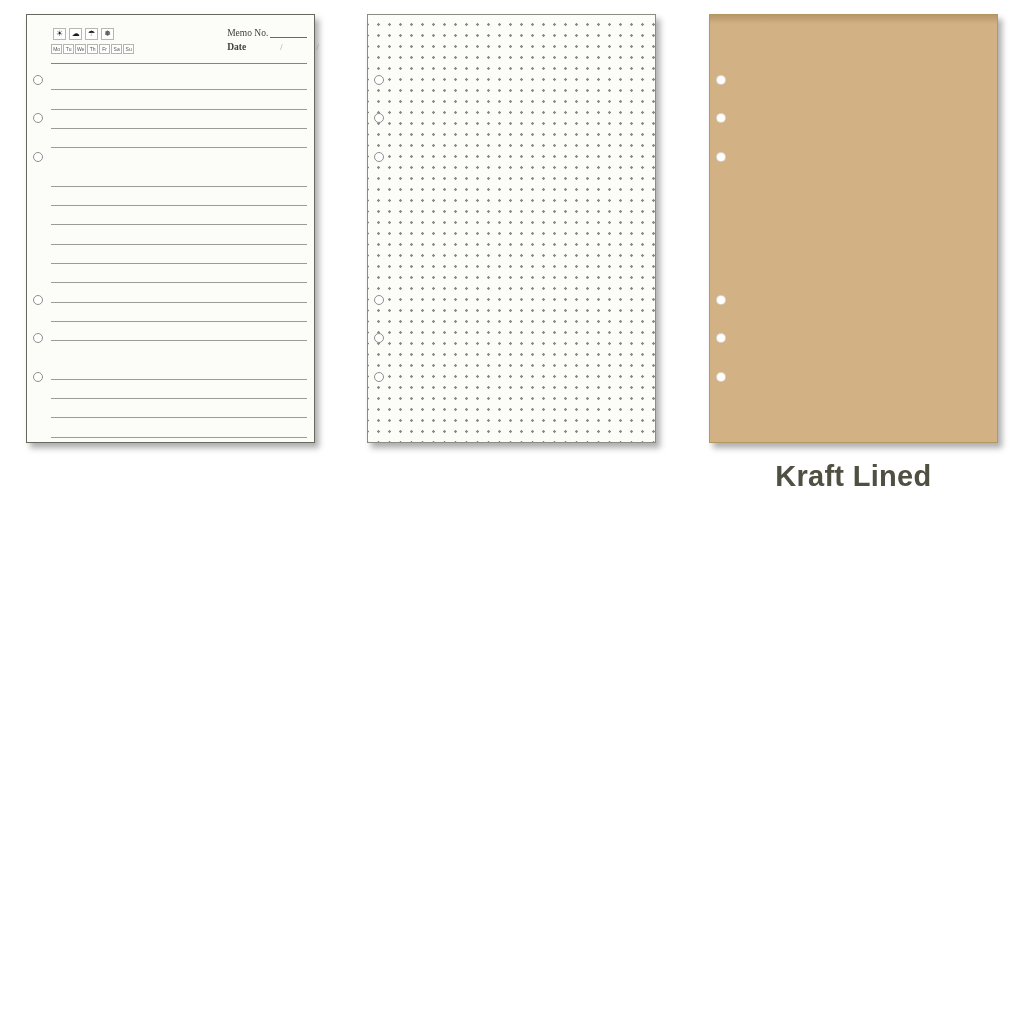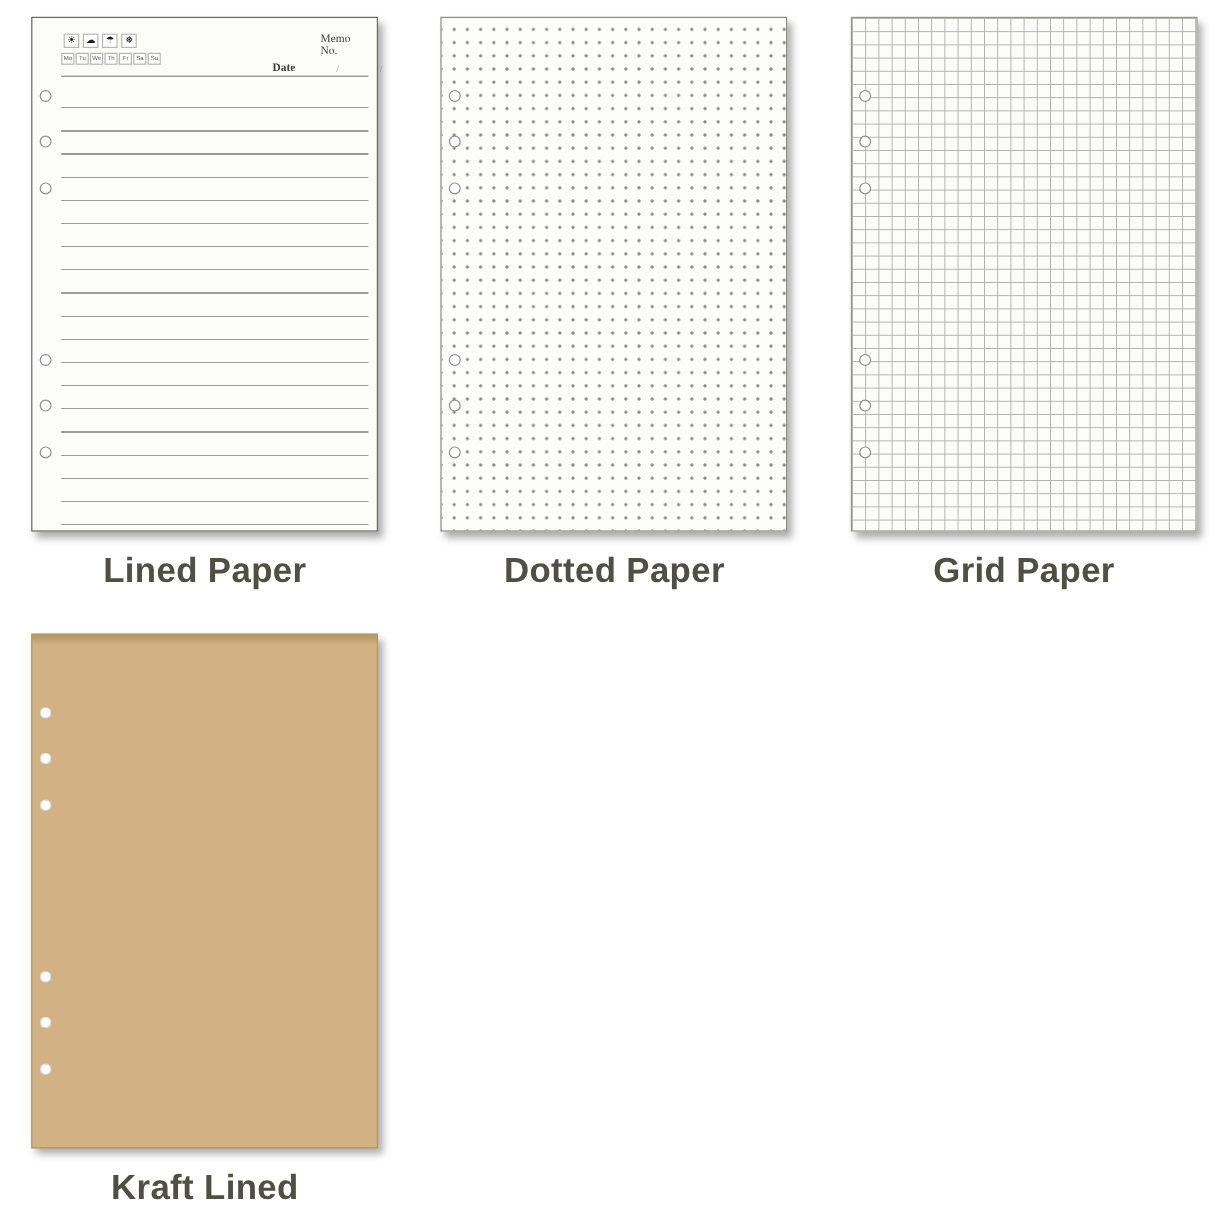--- a/index.html
+++ b/index.html
@@ -33,21 +33,21 @@
            transparent 0,transparent 18.3px,
            var(--line-color) 18.3px,var(--line-color) 19.3px);}
   .weather-row{position:absolute;top:13px;left:26px;display:flex;gap:3px;}
   .wicon{width:13px;height:12px;border:1px solid #b8b8b2;background:#fff;
          font-size:8px;line-height:10px;text-align:center;color:#1c1c1c;}
   .days-row{position:absolute;top:29px;left:24px;display:flex;gap:1px;}
   .day{width:11px;height:10px;border:1px solid #b5b5af;background:#fff;
        font-size:5px;line-height:8px;text-align:center;color:#55554f;}
   .memo-block{position:absolute;top:13px;left:200px;right:7px;
               font-family:"Liberation Serif",serif;color:var(--memo-ink);}
-  .memo-no{display:flex;align-items:center;font-size:9.5px;margin-left:40px;}
+  .memo-no{display:flex;align-items:center;font-size:9.5px;}
   .memo-line{flex:1;border-bottom:1px solid #6a6a64;height:10px;margin-left:2px;}
   .date-row{margin-top:4px;font-size:9.5px;display:flex;align-items:center;}
   .date-label{font-weight:700;}
   .slash{margin-left:34px;font-size:8px;color:#8a8a84;}
   .header-rule{position:absolute;top:48px;left:24px;right:7px;border-top:1px solid #85857f;}
   
   .sheet.dotted{border-color:#8c8c86;
     background-image:radial-gradient(circle,var(--dot-color) 1.1px,transparent 1.5px);
     background-size:11px 11px;background-position:5px 4px;}
   
@@ -104,46 +104,33 @@
           <div class="date-row">
             <span class="date-label">Date</span>
             <span class="slash">/</span>
             <span class="slash">/</span>
           </div>
         </div>
 
         <div class="header-rule"></div>
         <div class="rules"></div>
       </div>
-      <div class="caption">Lined Paper</div>
     </div>
 
     <div class="cell">
       <div class="sheet dotted">
         <span class="hole h1"></span>
         <span class="hole h2"></span>
         <span class="hole h3"></span>
         <span class="hole h4"></span>
         <span class="hole h5"></span>
         <span class="hole h6"></span>
       </div>
-      <div class="caption">Dotted Paper</div>
     </div>
 
-    <div class="cell">
-      <div class="sheet gridp">
-        <span class="hole h1"></span>
-        <span class="hole h2"></span>
-        <span class="hole h3"></span>
-        <span class="hole h4"></span>
-        <span class="hole h5"></span>
-        <span class="hole h6"></span>
-      </div>
-      <div class="caption">Grid Paper</div>
-    </div>
 
     <div class="cell">
       <div class="sheet kraft">
         <span class="hole h1"></span>
         <span class="hole h2"></span>
         <span class="hole h3"></span>
         <span class="hole h4"></span>
         <span class="hole h5"></span>
         <span class="hole h6"></span>
       </div>

